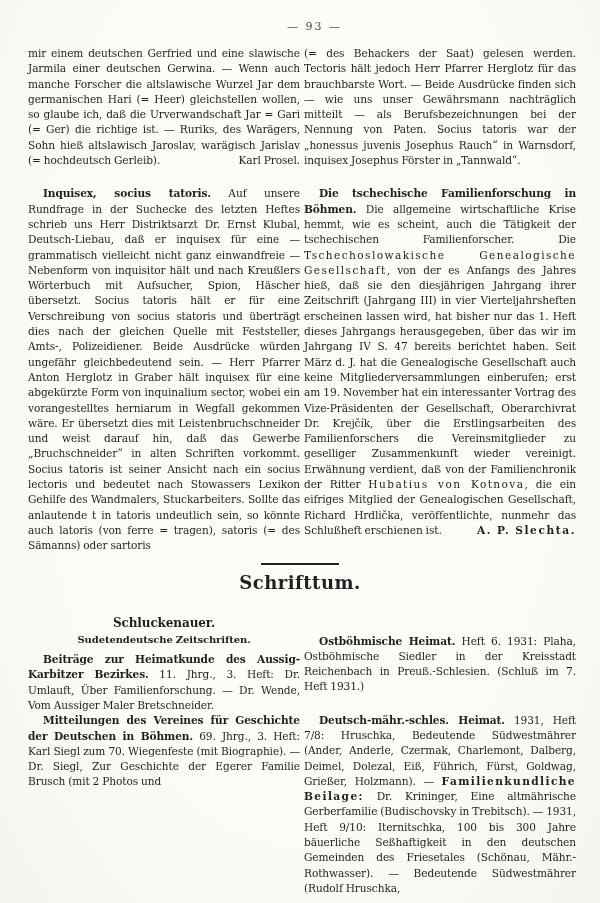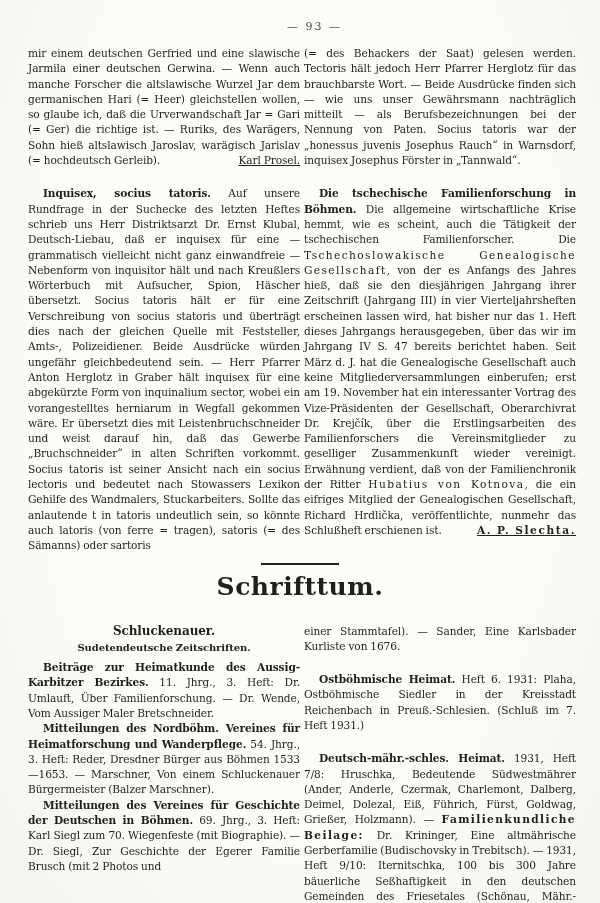--- a/index.html
+++ b/index.html
@@ -36,34 +36,33 @@
     letter-spacing:-0.1px;
     word-spacing:-0.3px;
   }
   .col p { margin:0; }
   .col p.spaced-para { margin-top:18px; }
   .indent { text-indent:15px; }
   .lead { font-weight:bold; }
   .author {
     float:right;
     padding-left:10px;
-    text-decoration:underline;
   }
   .author.gesperrt { letter-spacing:1.6px; font-weight:bold; }
   .sperr { letter-spacing:1.4px; }
   .sperr-bold { letter-spacing:1.4px; font-weight:bold; }
   .section-rule {
     width:78px;
     border:none;
     border-top:2px solid #232220;
     margin:9px auto 7px auto;
   }
   .section-title {
     text-align:center;
-    font-size:25px;
+    font-size:18px;
     font-weight:bold;
     margin:0 0 10px 0;
     letter-spacing:0.5px;
   }
   .col-heading {
     text-align:center;
     font-weight:bold;
     font-size:12px;
     margin:0 0 1px 0 !important;
   }
@@ -93,23 +92,21 @@
   </div>
 
   <hr class="section-rule">
   <div class="section-title">Schrifttum.</div>
 
   <div class="columns">
     <div class="col">
       <p class="col-heading">Schluckenauer.</p>
       <p class="col-subheading">Sudetendeutsche Zeitschriften.</p>
       <p class="indent"><span class="lead">Beiträge zur Heimatkunde des Aussig-Karbitzer Bezirkes.</span><span> 11. Jhrg., 3. Heft: Dr. Umlauft, Über Familienforschung. — Dr. Wende, Vom Aussiger Maler Bretschneider.</span></p>
-      <p class="indent"><span class="lead">Mitteilungen des Nordböhm. Vereines für Heimatforschung und Wanderpflege.</span><span> 54. Jhrg., 3. Heft: Reder, Dresdner Bürger aus Böhmen 1533—1653. — Marschner, Von einem Schluckenauer Bürgermeister (Balzer Marschner).</span></p>
       <p class="indent"><span class="lead">Mitteilungen des Vereines für Geschichte der Deutschen in Böhmen.</span><span> 69. Jhrg., 3. Heft: Karl Siegl zum 70. Wiegenfeste (mit Biographie). — Dr. Siegl, Zur Geschichte der Egerer Familie Brusch (mit 2 Photos und</span></p>
     </div>
     <div class="col">
-      <p>einer Stammtafel). — Sander, Eine Karlsbader Kurliste von 1676.</p>
       <p class="indent spaced-para"><span class="lead">Ostböhmische Heimat.</span><span> Heft 6. 1931: Plaha, Ostböhmische Siedler in der Kreisstadt Reichenbach in Preuß.-Schlesien. (Schluß im 7. Heft 1931.)</span></p>
       <p class="indent spaced-para"><span class="lead">Deutsch-mähr.-schles. Heimat.</span><span> 1931, Heft 7/8: Hruschka, Bedeutende Südwestmährer (Ander, Anderle, Czermak, Charlemont, Dalberg, Deimel, Dolezal, Eiß, Führich, Fürst, Goldwag, Grießer, Holzmann). — </span><span class="sperr-bold">Familienkundliche Beilage:</span><span> Dr. Krininger, Eine altmährische Gerberfamilie (Budischovsky in Trebitsch). — 1931, Heft 9/10: Iternitschka, 100 bis 300 Jahre bäuerliche Seßhaftigkeit in den deutschen Gemeinden des Friesetales (Schönau, Mähr.-Rothwasser). — Bedeutende Südwestmährer (Rudolf Hruschka,</span></p>
     </div>
   </div>
 
 </div>
 
 </body></html>

